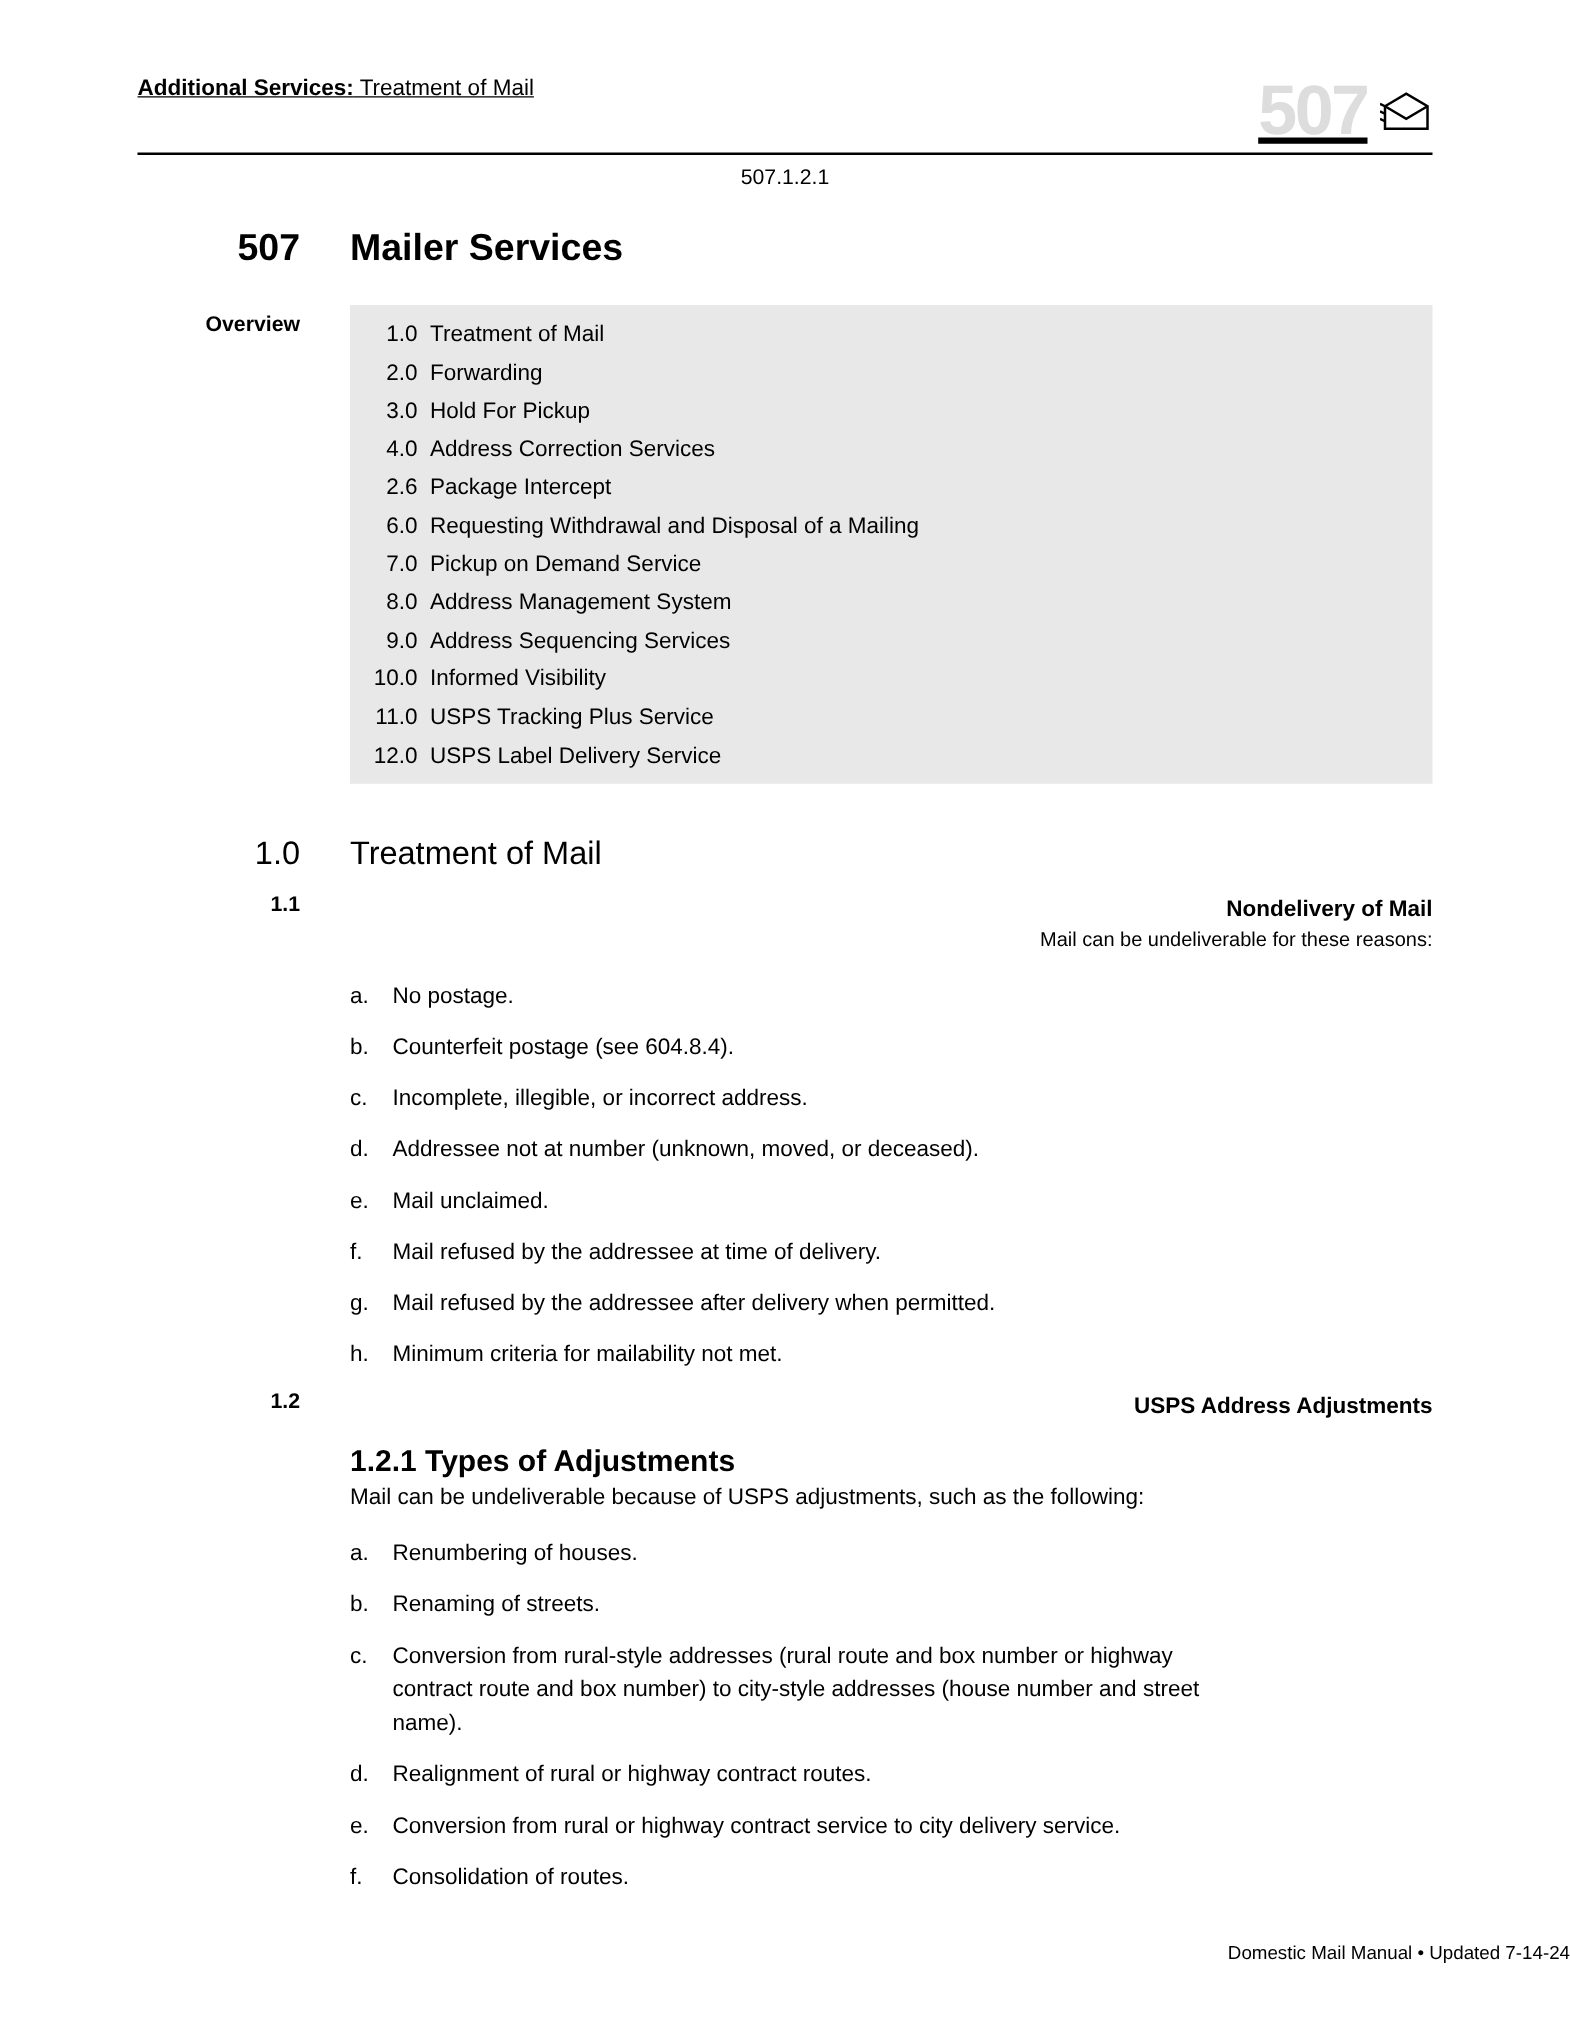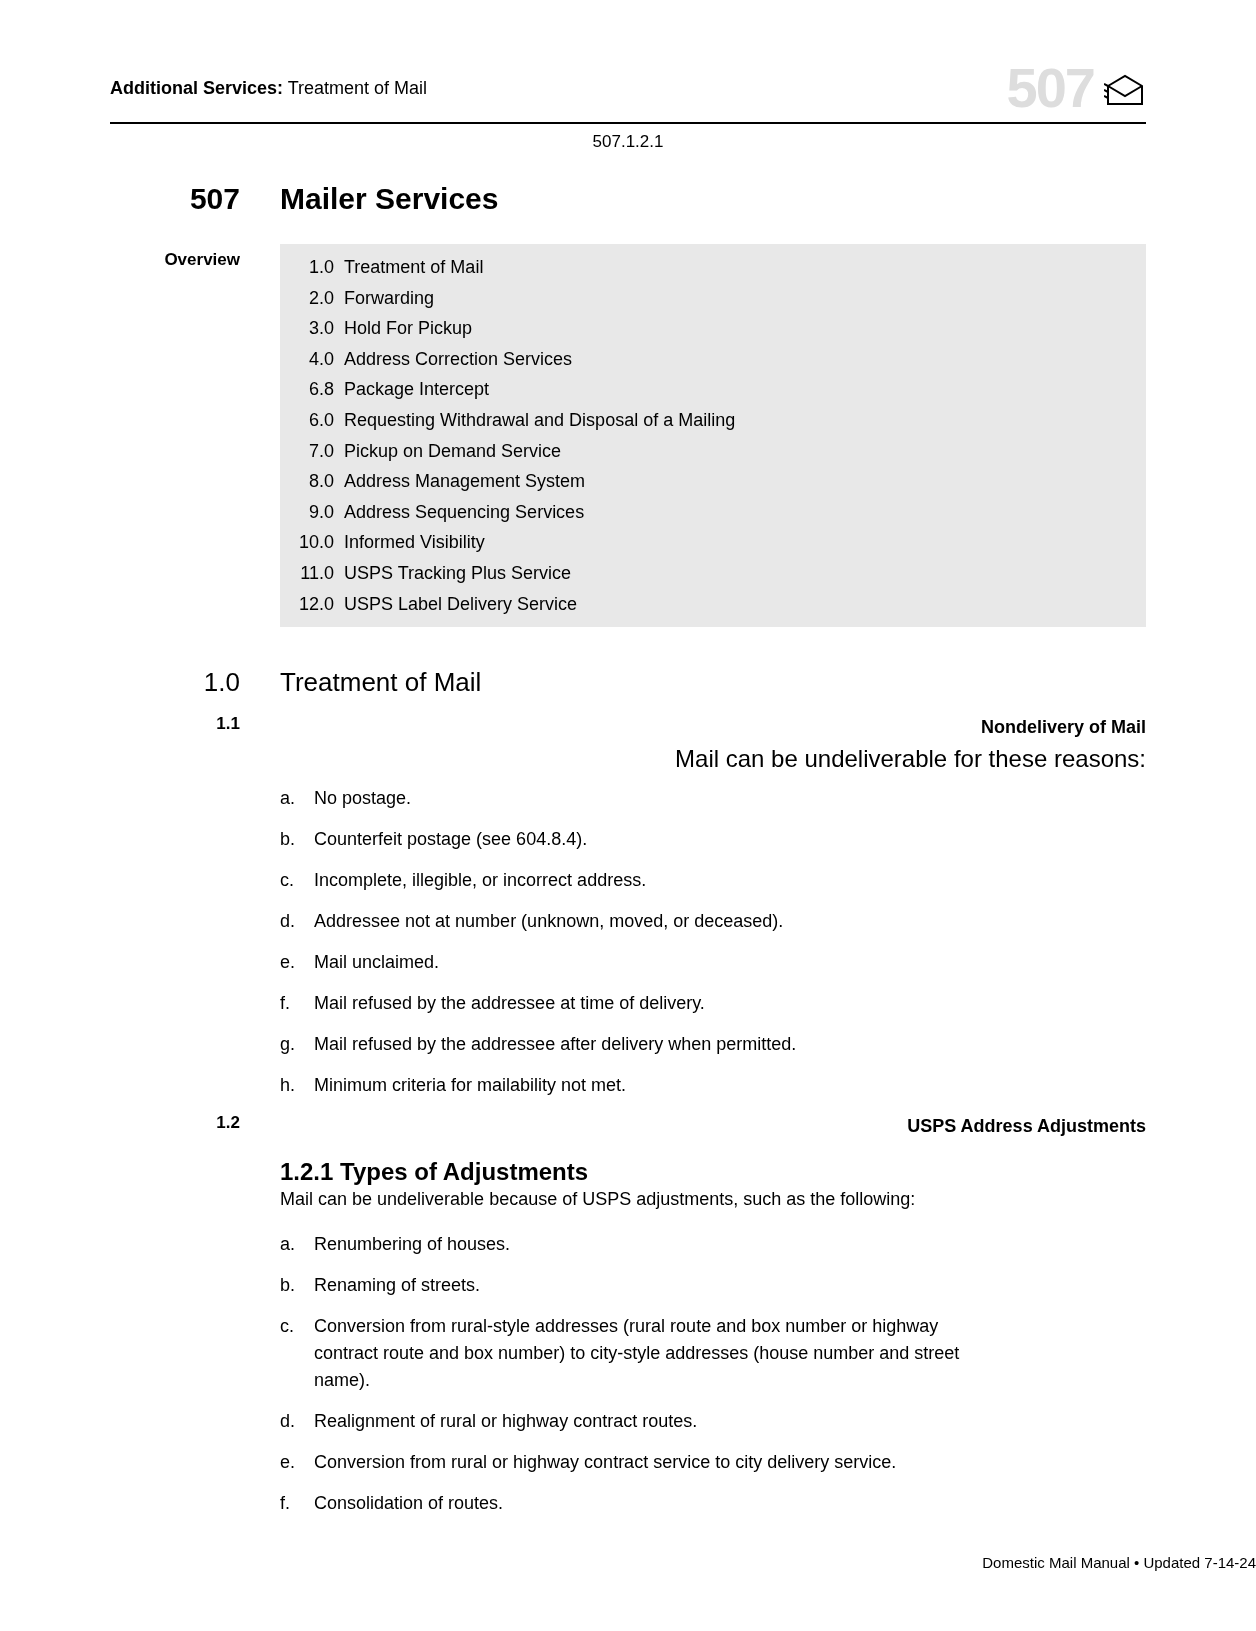--- a/index.html
+++ b/index.html
@@ -12,23 +12,24 @@
       background: #fff;
       color: #000;
       width: 1256px;
       height: 1631px;
       padding: 60px 110px 60px 110px;
       position: relative;
     }
     .header-row {
       display: flex;
       justify-content: space-between;
-      align-items: center;
+      align-items: flex-start;
       border-bottom: 2px solid #000;
       padding-bottom: 6px;
+      text-decoration: underline;
     }
     .header-left {
       font-size: 18px;
     }
     .header-left .bold {
       font-weight: bold;
     }
     .header-right {
       display: flex;
       align-items: flex-end;
@@ -120,21 +121,22 @@
       flex: 1;
       font-size: 18px;
       line-height: 1.5;
       text-align: right;
     }
     .sub-heading {
       font-weight: bold;
       font-size: 18px;
     }
     .body-text {
-      font-size: 24px;
+      font-size: 16px;
+      margin-bottom: 10px;
     }
     .list-area {
       margin-left: 170px;
       font-size: 18px;
       line-height: 1.5;
     }
     .list-item {
       display: flex;
       gap: 14px;
       margin-bottom: 14px;
@@ -207,21 +209,21 @@
       </div>
     <div class="toc-line">
         <span class="toc-num">3.0</span>
         <span>Hold For Pickup</span>
       </div>
     <div class="toc-line">
         <span class="toc-num">4.0</span>
         <span>Address Correction Services</span>
       </div>
     <div class="toc-line">
-        <span class="toc-num">6.8</span>
+        <span class="toc-num">2.6</span>
         <span>Package Intercept</span>
       </div>
     <div class="toc-line">
         <span class="toc-num">6.0</span>
         <span>Requesting Withdrawal and Disposal of a Mailing</span>
       </div>
     <div class="toc-line">
         <span class="toc-num">7.0</span>
         <span>Pickup on Demand Service</span>
       </div>

